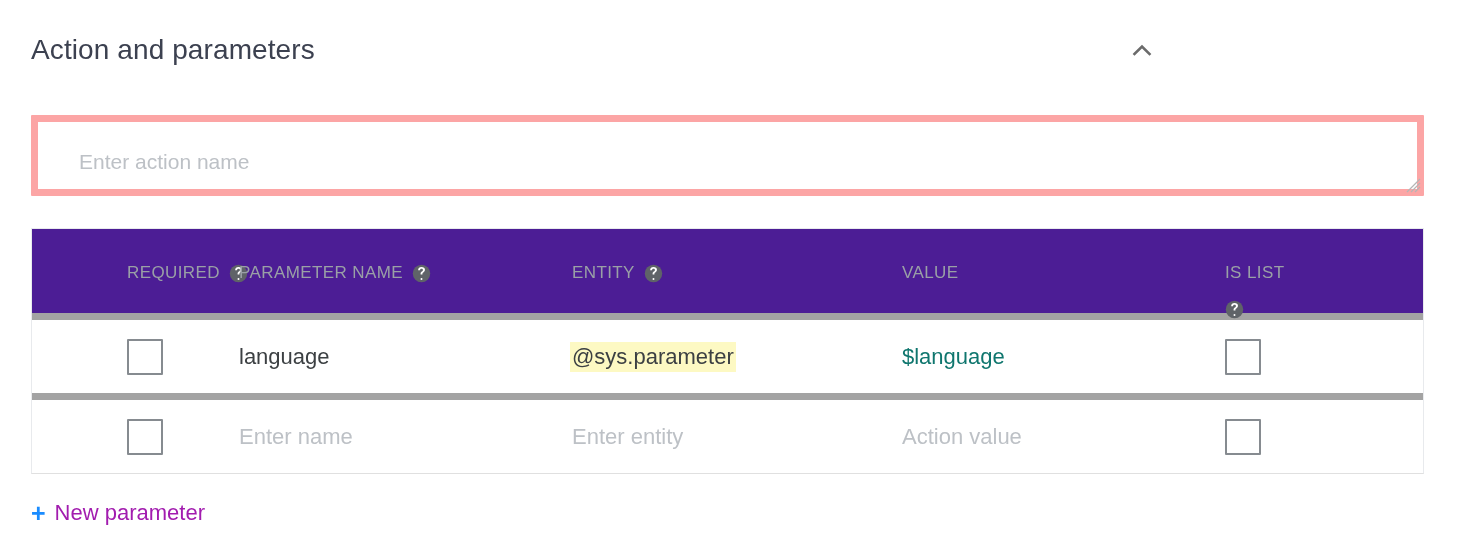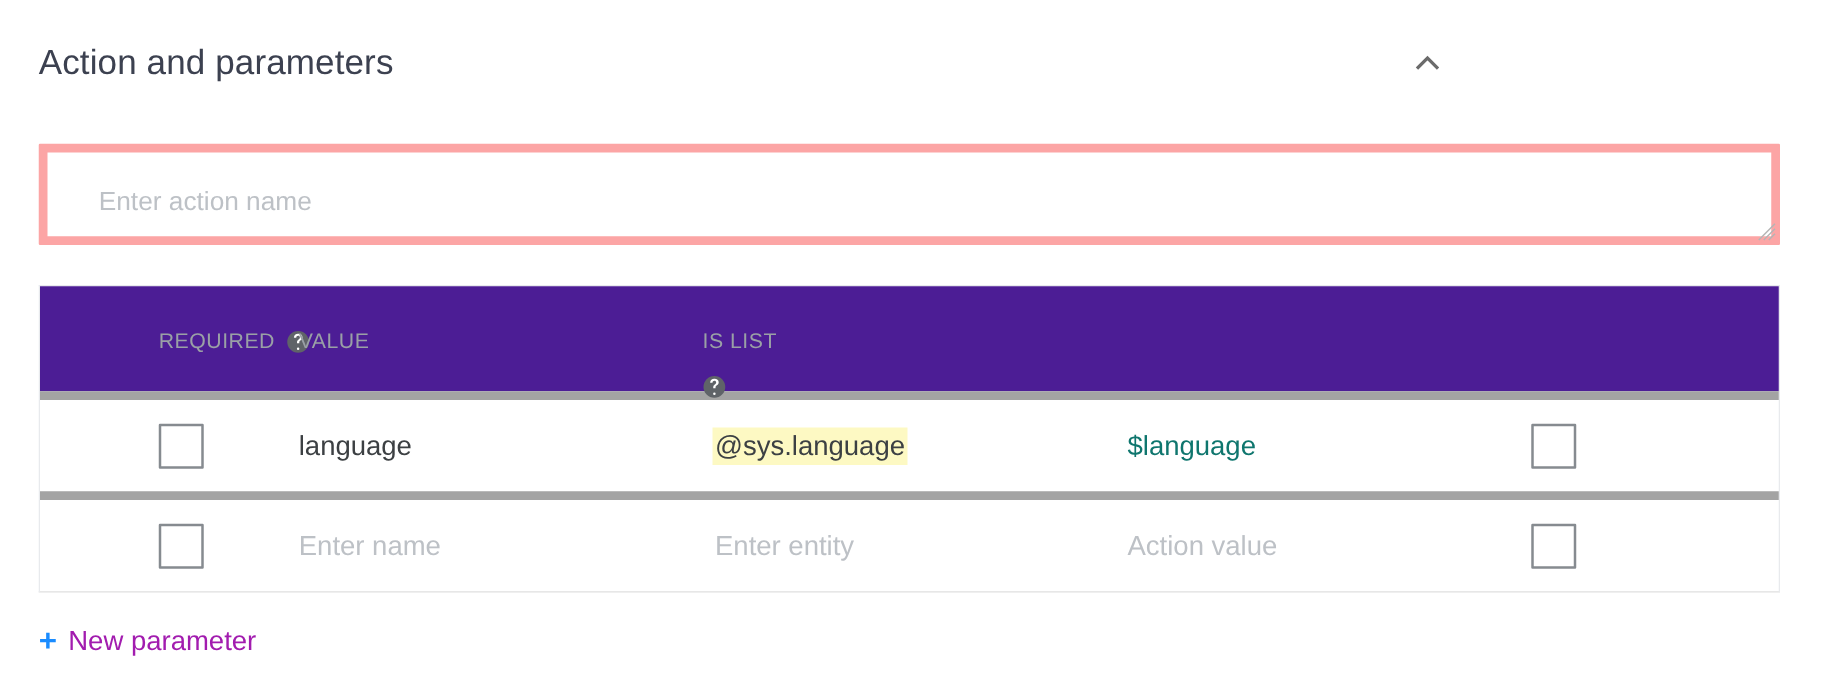--- a/index.html
+++ b/index.html
@@ -263,21 +263,45 @@
         <span>
           <svg class="help-icon" viewBox="0 0 24 24" aria-hidden="true">
             <circle cx="12" cy="12" r="11" fill="#5f6368"></circle>
             <path d="M12 17.6a1.25 1.25 0 1 1 0 2.5 1.25 1.25 0 0 1 0-2.5z" fill="#fff"></path>
             <path d="M12 3.9c-2.5 0-4.2 1.6-4.3 3.9h2.4c.06-1.2.8-1.9 1.9-1.9 1.1 0 1.8.66 1.8 1.6 0 .8-.35 1.25-1.35 2-1.2.88-1.7 1.7-1.6 3.1l.02.7h2.3v-.6c0-1 .36-1.5 1.4-2.3 1.2-.9 1.8-1.8 1.8-3.1 0-2.05-1.7-3.4-4.37-3.4z" fill="#fff"></path>
           </svg>
         </span>
       </div>
     </div>
 
-
+    <div class="cell c-name">
+      <div class="head-inner">
+        <span class="head-label">PARAMETER NAME</span>
+        <span>
+          <svg class="help-icon" viewBox="0 0 24 24" aria-hidden="true">
+            <circle cx="12" cy="12" r="11" fill="#5f6368"></circle>
+            <path d="M12 17.6a1.25 1.25 0 1 1 0 2.5 1.25 1.25 0 0 1 0-2.5z" fill="#fff"></path>
+            <path d="M12 3.9c-2.5 0-4.2 1.6-4.3 3.9h2.4c.06-1.2.8-1.9 1.9-1.9 1.1 0 1.8.66 1.8 1.6 0 .8-.35 1.25-1.35 2-1.2.88-1.7 1.7-1.6 3.1l.02.7h2.3v-.6c0-1 .36-1.5 1.4-2.3 1.2-.9 1.8-1.8 1.8-3.1 0-2.05-1.7-3.4-4.37-3.4z" fill="#fff"></path>
+          </svg>
+        </span>
+      </div>
+    </div>
+
+    <div class="cell c-entity">
+      <div class="head-inner">
+        <span class="head-label">ENTITY</span>
+        <span>
+          <svg class="help-icon" viewBox="0 0 24 24" aria-hidden="true">
+            <circle cx="12" cy="12" r="11" fill="#5f6368"></circle>
+            <path d="M12 17.6a1.25 1.25 0 1 1 0 2.5 1.25 1.25 0 0 1 0-2.5z" fill="#fff"></path>
+            <path d="M12 3.9c-2.5 0-4.2 1.6-4.3 3.9h2.4c.06-1.2.8-1.9 1.9-1.9 1.1 0 1.8.66 1.8 1.6 0 .8-.35 1.25-1.35 2-1.2.88-1.7 1.7-1.6 3.1l.02.7h2.3v-.6c0-1 .36-1.5 1.4-2.3 1.2-.9 1.8-1.8 1.8-3.1 0-2.05-1.7-3.4-4.37-3.4z" fill="#fff"></path>
+          </svg>
+        </span>
+      </div>
+    </div>
 
     <div class="cell c-value">
       <div class="head-inner">
         <span class="head-label">VALUE</span>
       </div>
     </div>
 
     <div class="cell c-islist">
       <div class="head-inner stacked">
         <span class="head-label">IS LIST</span>
@@ -293,21 +317,21 @@
   </div>
 
   <div class="param-row param-body-row">
     <div class="cell c-required">
       <span class="checkbox"></span>
     </div>
     <div class="cell c-name">
       <span class="cell-text">language</span>
     </div>
     <div class="cell c-entity">
-      <span class="cell-text highlight">@sys.language</span>
+      <span class="cell-text highlight">@sys.parameter</span>
     </div>
     <div class="cell c-value">
       <span class="cell-text link-value">$language</span>
     </div>
     <div class="cell c-islist">
       <span class="checkbox"></span>
     </div>
   </div>
 
   <div class="param-row param-body-row">

